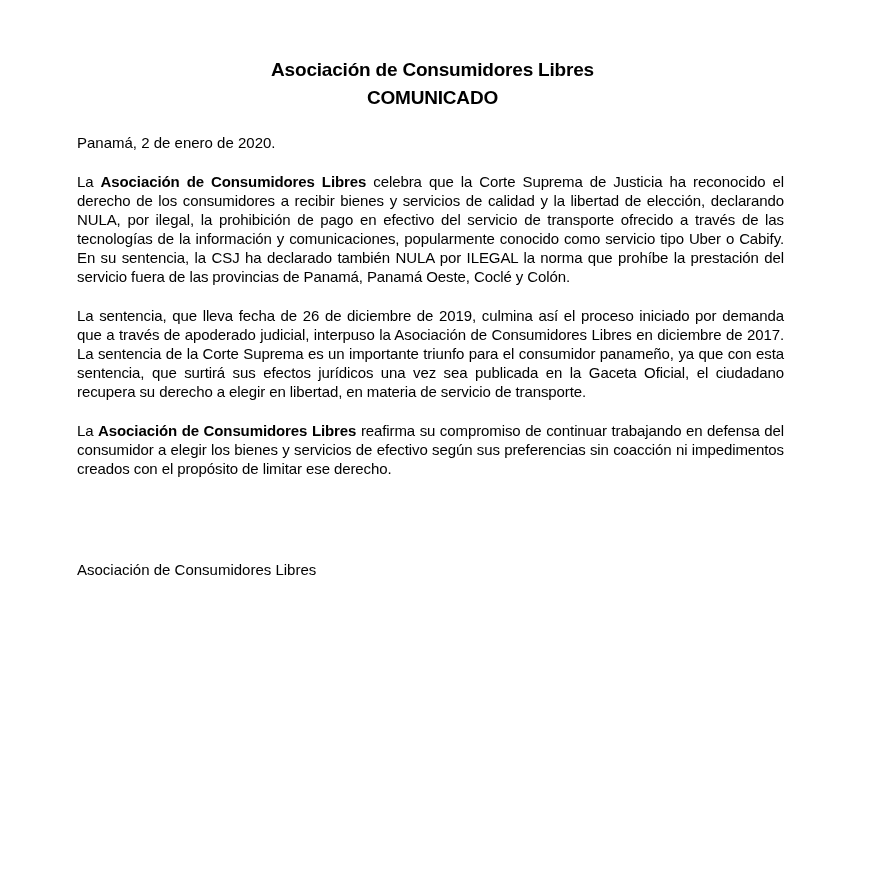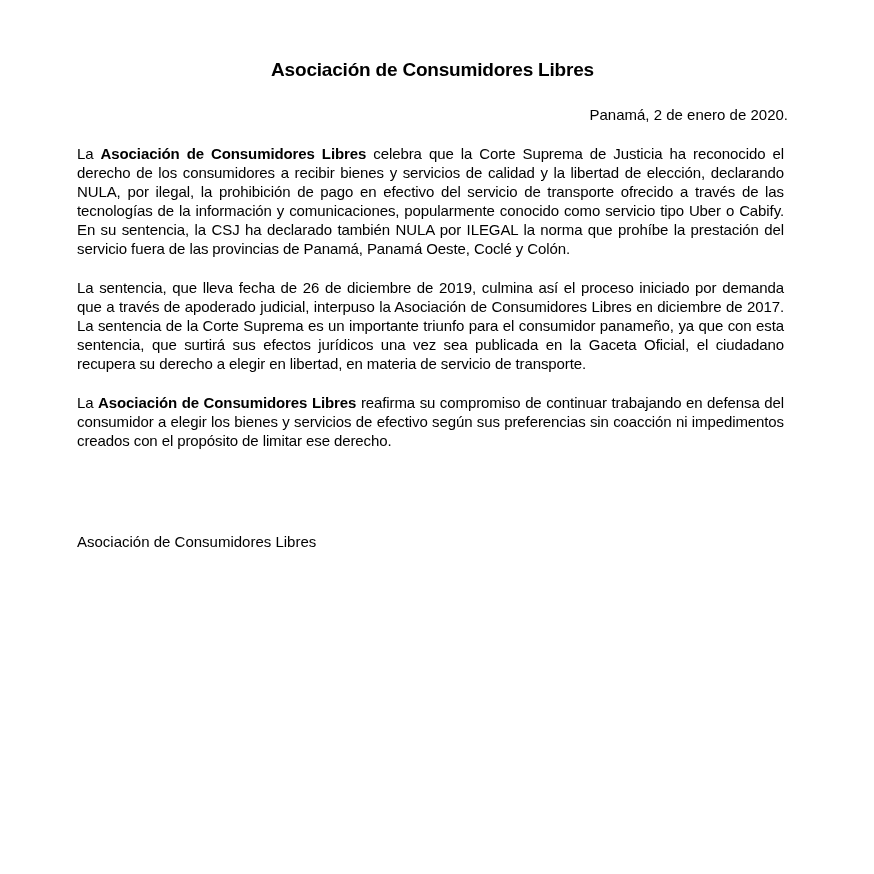--- a/index.html
+++ b/index.html
@@ -30,21 +30,21 @@
     letter-spacing: -0.2px;
     margin: 0;
   }
   .doc-title .title-line {
     display: block;
   }
   .dateline {
     margin-top: 21px;
     font-size: 15px;
     line-height: 19px;
-    text-align: right;
+    text-align: left;
   }
   .body-para {
     margin: 20px 4px 0 0;
     font-size: 15px;
     line-height: 19px;
     text-align: justify;
     letter-spacing: -0.1px;
   }
   .body-para b {
     font-weight: bold;
@@ -57,20 +57,21 @@
   }
 </style>
 </head>
 <body>
 
 <div class="page">
   <div class="content">
 
     <h1 class="doc-title">
       <span class="title-line">Asociación de Consumidores Libres</span>
+      <span class="title-line">COMUNICADO</span>
     </h1>
 
     <p class="dateline">Panamá, 2 de enero de 2020.</p>
 
     <p class="body-para"><span>La </span><b>Asociación de Consumidores Libres</b><span> celebra que la Corte Suprema de Justicia ha reconocido el derecho de los consumidores a recibir bienes y servicios de calidad y la libertad de elección, declarando NULA, por ilegal, la prohibición de pago en efectivo del servicio de transporte ofrecido a través de las tecnologías de la información y comunicaciones, popularmente conocido como servicio tipo Uber o Cabify. En su sentencia, la CSJ ha declarado también NULA por ILEGAL la norma que prohíbe la prestación del servicio fuera de las provincias de Panamá, Panamá Oeste, Coclé y Colón.</span></p>
 
     <p class="body-para"><span>La sentencia, que lleva fecha de 26 de diciembre de 2019, culmina así el proceso iniciado por demanda que a través de apoderado judicial, interpuso la Asociación de Consumidores Libres en diciembre de 2017. La sentencia de la Corte Suprema es un importante triunfo para el consumidor panameño, ya que con esta sentencia, que surtirá sus efectos jurídicos una vez sea publicada en la Gaceta Oficial, el ciudadano recupera su derecho a elegir en libertad, en materia de servicio de transporte.</span></p>
 
     <p class="body-para"><span>La </span><b>Asociación de Consumidores Libres</b><span> reafirma su compromiso de continuar trabajando en defensa del consumidor a elegir los bienes y servicios de efectivo según sus preferencias sin coacción ni impedimentos creados con el propósito de limitar ese derecho.</span></p>
 

